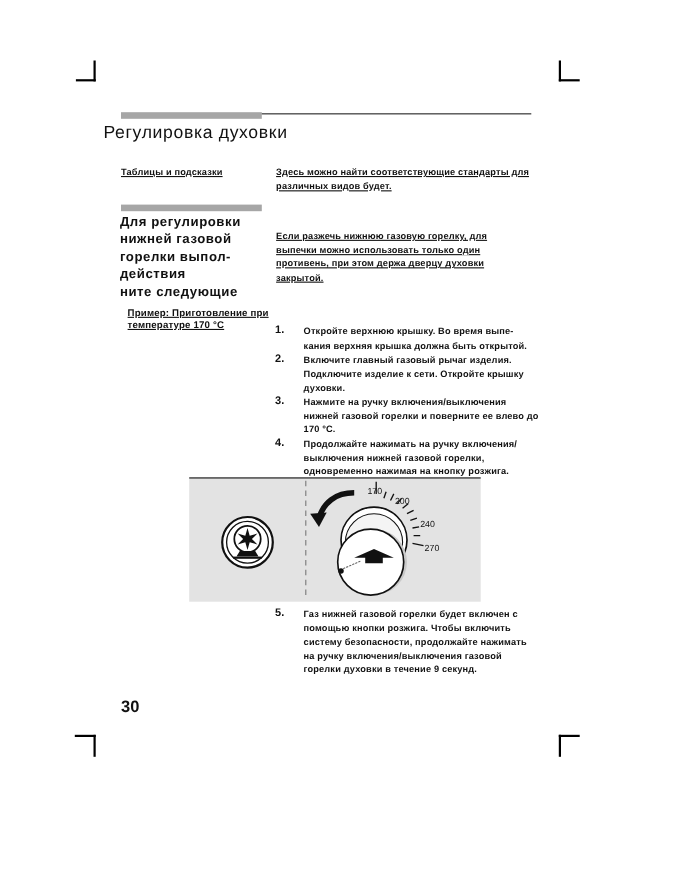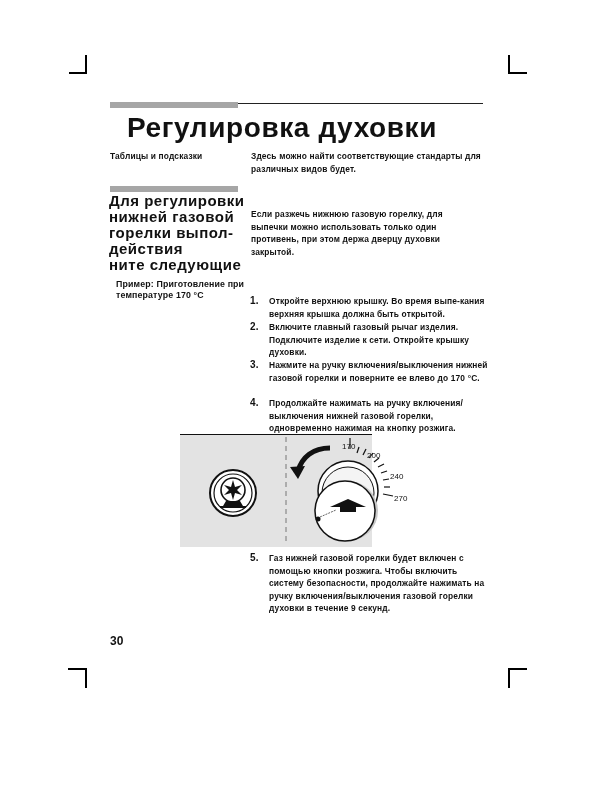--- a/index.html
+++ b/index.html
@@ -1,32 +1,32 @@
 <!DOCTYPE html>
 <html><head>
 <meta charset="utf-8">
 <style>
   html, body { margin: 0; padding: 0; background: #ffffff; }
   body { width: 612px; height: 792px; position: relative; overflow: hidden;
          font-family: "Liberation Sans", sans-serif; color: #111; }
-  .abs { position: absolute; }
+  .abs { position: absolute; text-decoration: underline; }
   .crop { position: absolute; background: #000; }
   .hbar-grey { position: absolute; background: #a6a6a6; }
   .hline { position: absolute; background: #222; height: 1px; }
-  .title { position: absolute; left: 127px; top: 112px; font-size: 28px; font-weight: bold;
+  .title { position: absolute; left: 94px; top: 112px; font-size: 16px; font-weight: normal;
            letter-spacing: 0.6px; white-space: nowrap; }
   .small { font-size: 8.4px; font-weight: bold; line-height: 12.6px; letter-spacing: 0.15px; }
-  .side-heading { position: absolute; left: 109px; top: 193px; width: 140px; font-size: 15px;
+  .side-heading { position: absolute; left: 109px; top: 193px; width: 140px; font-size: 12px;
                   font-weight: bold; line-height: 16px; letter-spacing: 0.5px; }
   .step { position: absolute; left: 250px; width: 240px; }
   .step .num { position: absolute; left: 0; top: 0; font-size: 10px; font-weight: bold; }
-  .step .txt { margin-left: 19px; }
-  .fig { position: absolute; left: 180px; top: 434px; width: 192px; height: 112px;
+  .step .txt { margin-left: 26px; }
+  .fig { position: absolute; left: 172px; top: 434px; width: 265px; height: 112px;
          background: #e3e3e3; border-top: 1.5px solid #111; }
-  .page-num { position: absolute; left: 110px; top: 634px; font-size: 12px; font-weight: bold; }
+  .page-num { position: absolute; left: 110px; top: 634px; font-size: 15px; font-weight: bold; }
 </style>
 </head>
 <body>
 
 <div class="crop" style="left:85px;top:55px;width:2px;height:19px;"></div>
 <div class="crop" style="left:69px;top:72px;width:18px;height:2px;"></div>
 <div class="crop" style="left:508px;top:55px;width:2px;height:19px;"></div>
 <div class="crop" style="left:508px;top:72px;width:19px;height:2px;"></div>
 <div class="crop" style="left:68px;top:668px;width:19px;height:2px;"></div>
 <div class="crop" style="left:85px;top:668px;width:2px;height:20px;"></div>

